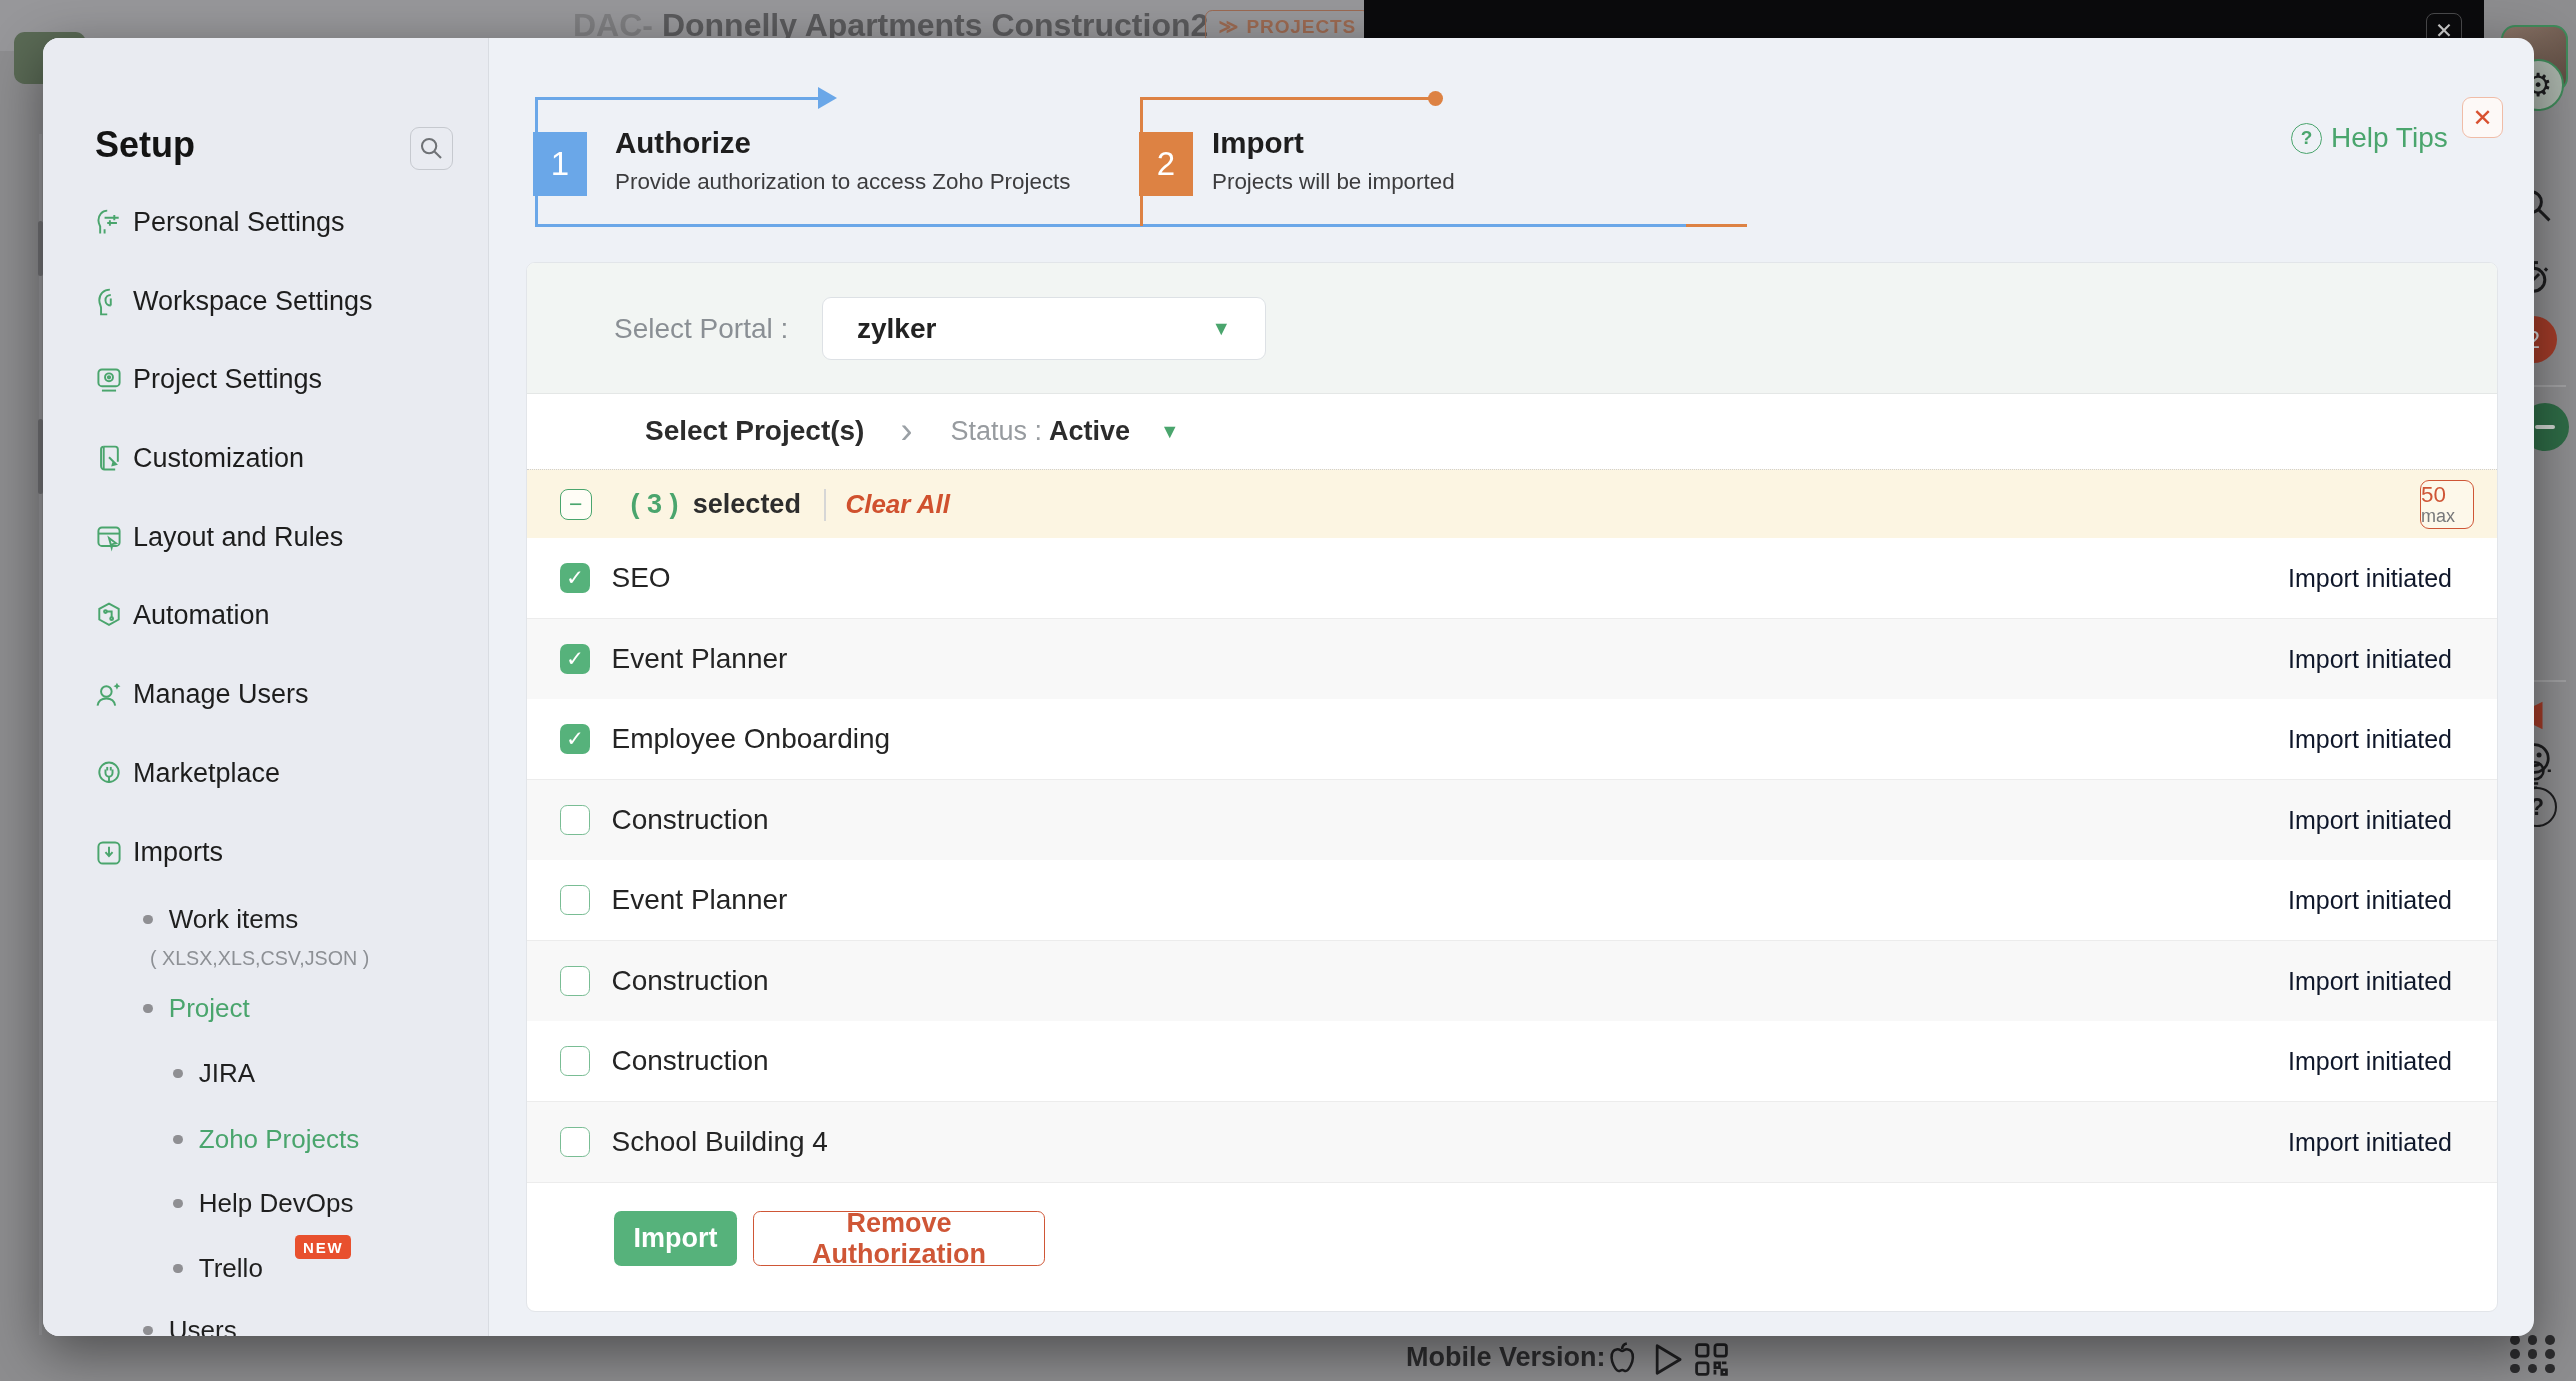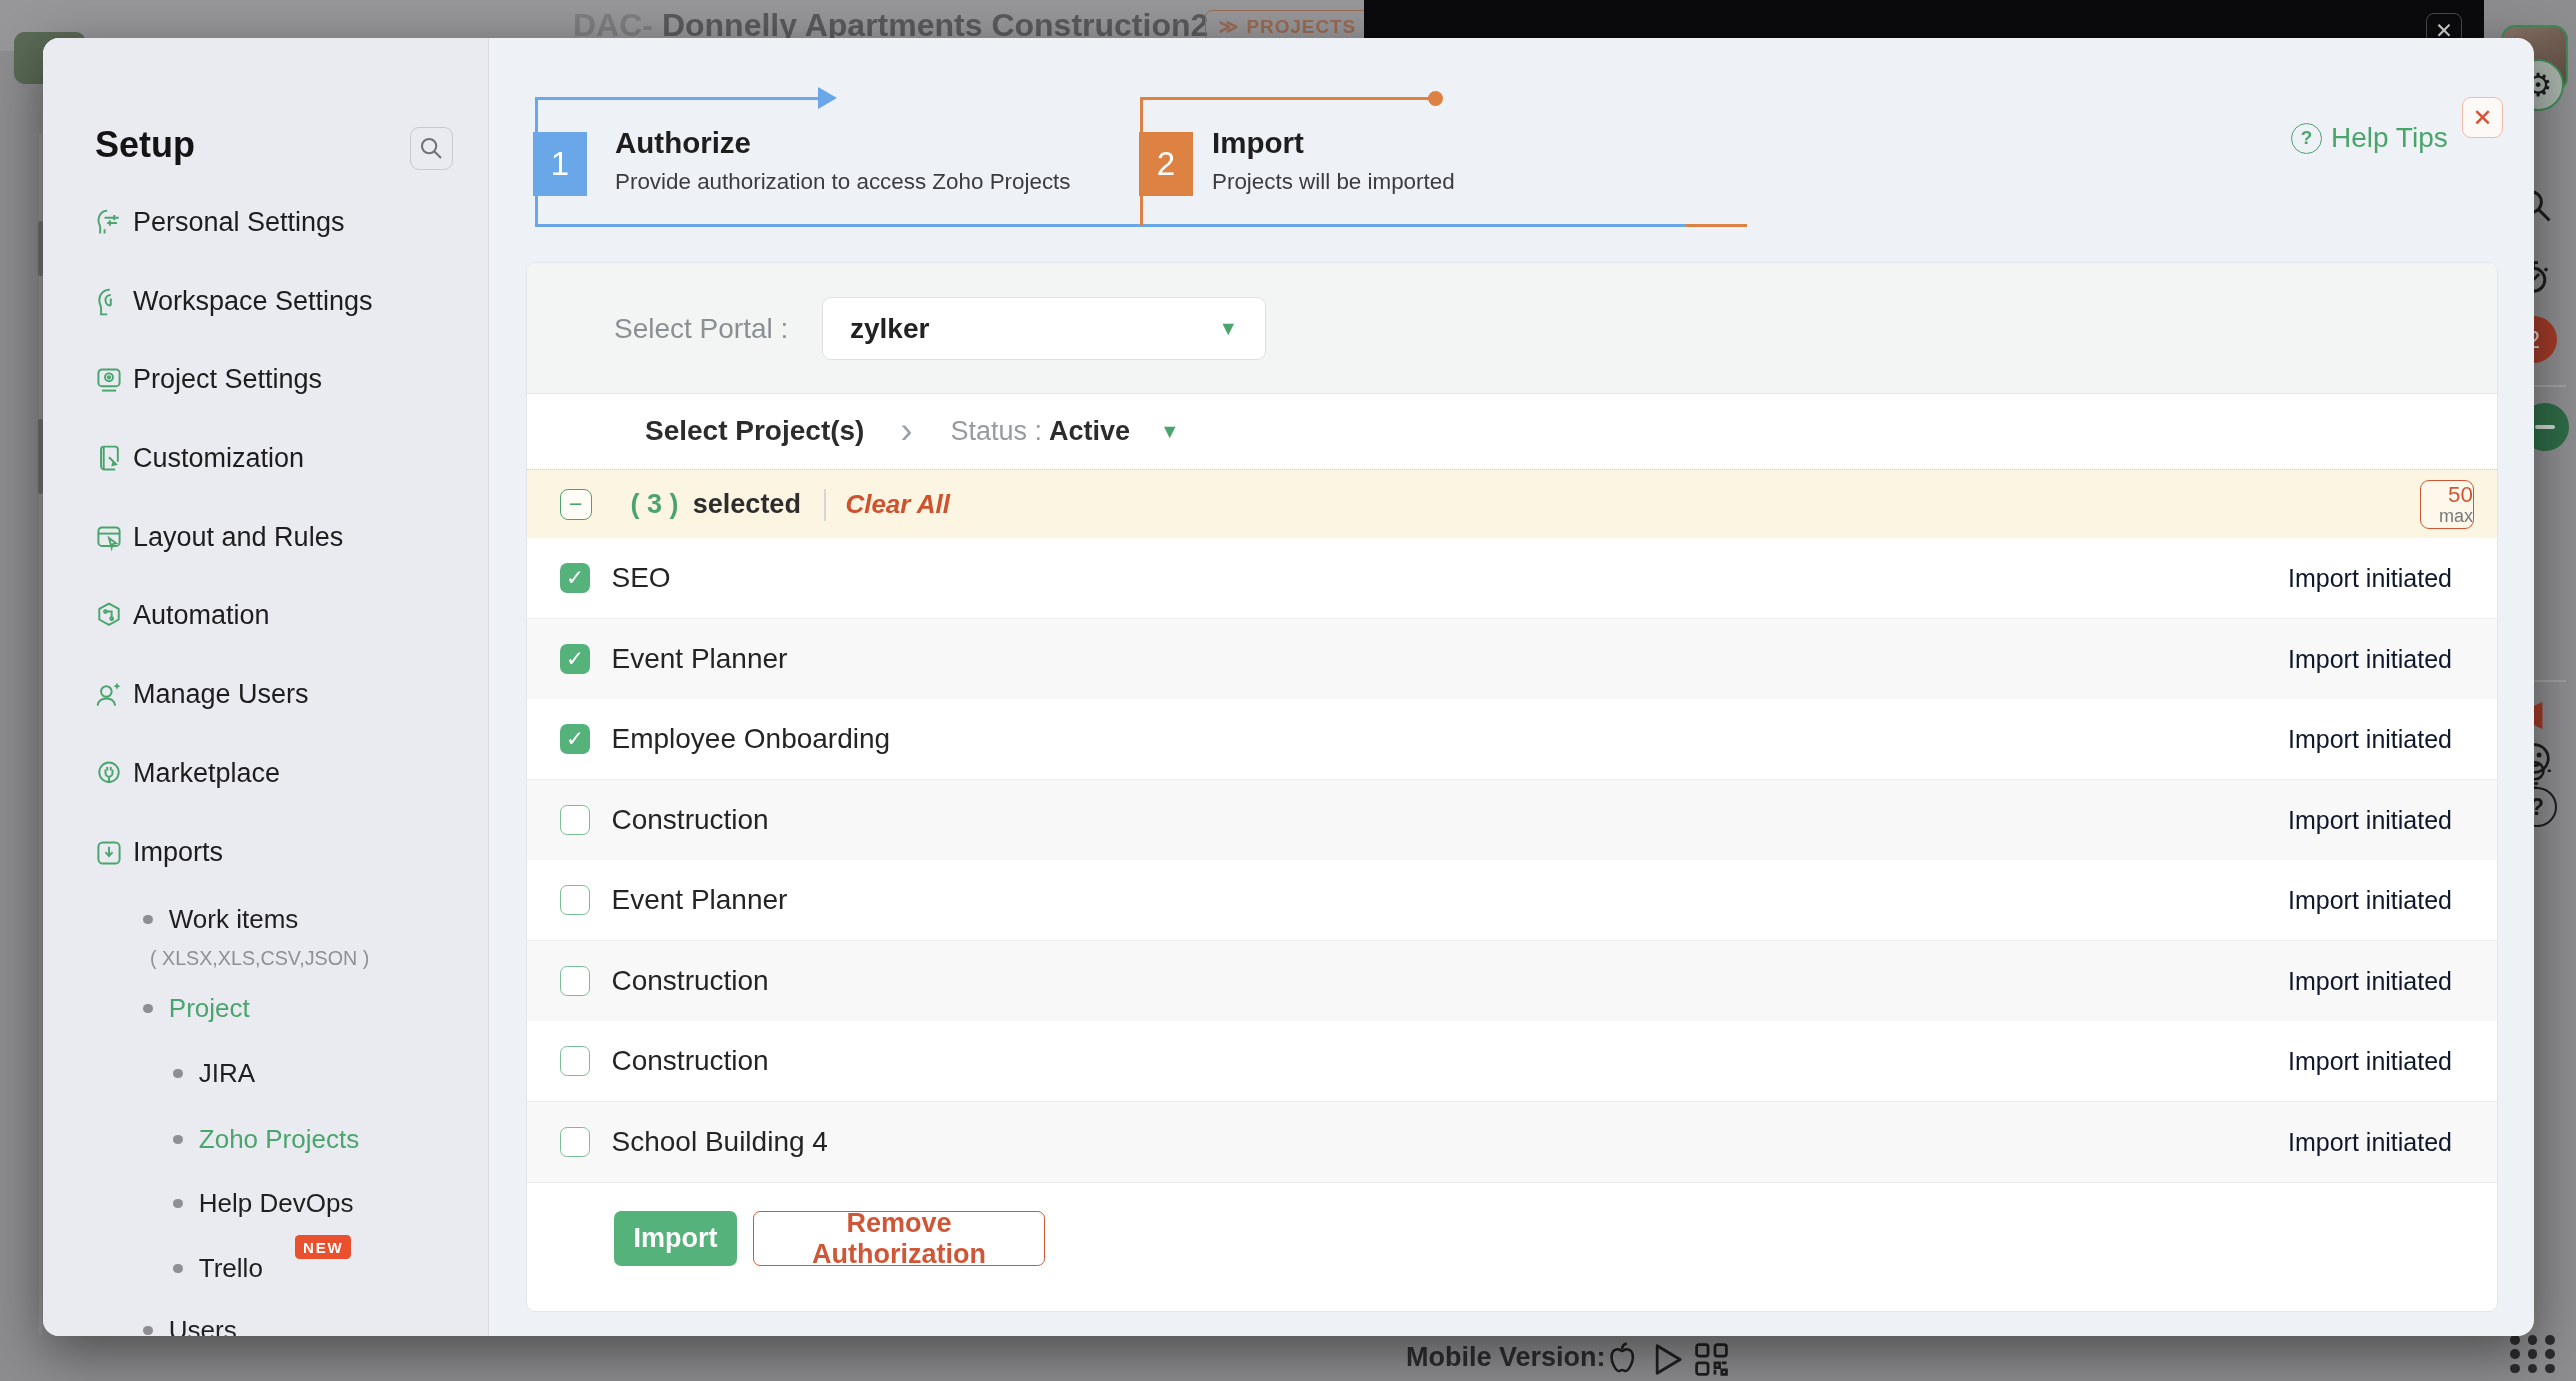--- a/index.html
+++ b/index.html
@@ -77,39 +77,39 @@
   .arrowhead{left:775px;top:49px;width:0;height:0;border-left:19.7px solid #6aa7e8;
              border-top:11.6px solid transparent;border-bottom:11.6px solid transparent;}
   .odot{left:1385px;top:53px;width:15px;height:15px;border-radius:50%;background:#dd8243;}
 
   
   #card{left:483px;top:224px;width:1970px;height:1048px;background:#fff;border:0.9px solid #e2e5e9;
         border-radius:9px;overflow:hidden;}
   .portal-head{left:0;top:0;width:1970px;height:130px;background:#f2f5f3;border-bottom:0.9px solid #e4e7e6;}
   .portal-label{left:87px;top:50px;font-size:28px;color:#8a8f94;}
   .portal-dd{left:295px;top:34px;width:444px;height:63px;background:#fff;border:0.9px solid #dde1e5;
-             border-radius:9px;display:flex;align-items:center;padding:0 27px;box-sizing:border-box;
+             border-radius:9px;display:flex;align-items:center;padding:0 34px;box-sizing:border-box;
              font-size:28px;font-weight:bold;color:#222;cursor:pointer;}
   .caret{color:#4aa56d;font-size:19.7px;margin-left:auto;}
   .filter-row{left:0;top:130px;width:1970px;height:76px;display:flex;align-items:center;gap:0;}
   .sel-proj{margin-left:118px;font-size:28px;font-weight:bold;color:#2c2c2c;}
   .chev{margin-left:36px;font-size:36px;color:#9aa0a5;line-height:1;}
   .status-l{margin-left:38px;font-size:27px;color:#979b9f;}
   .status-v{margin-left:7px;font-size:27px;font-weight:bold;color:#2c2c2c;cursor:pointer;}
   .status-c{margin-left:30px;}
   .selbar{left:0;top:206px;width:1970px;height:70px;background:#fcf5e2;border-top:1.8px dotted #d0d0d0;
           box-sizing:border-box;display:flex;align-items:center;}
   .indet{margin-left:33px;width:29.5px;height:29.5px;border:1.8px solid #4aa56d;border-radius:8px;color:#4aa56d;
          font-size:23px;display:flex;align-items:center;justify-content:center;cursor:pointer;background:#fffdf6;}
   .selcount{margin-left:39px;font-size:27px;font-weight:bold;color:#4aa56d;}
   .seltext{margin-left:14.3px;font-size:27px;font-weight:bold;color:#2d2d2d;}
   .selpipe{margin-left:23px;width:1.8px;height:32px;background:#d6d6d6;}
   .clearall{margin-left:19.7px;font-size:26px;font-weight:bold;font-style:italic;color:#d0512e;cursor:pointer;}
   .maxbadge{margin-left:auto;margin-right:23px;width:52px;border:1.8px solid #cf5636;border-radius:9px;
-            text-align:right;padding:2.7px 0;line-height:1.05;background:#fdf8ea;}
+            text-align:left;padding:2.7px 0;line-height:1.05;background:#fdf8ea;}
   .maxv{font-size:22.4px;color:#cf5636;}
   .maxl{font-size:18px;color:#77787a;}
   .prow{left:0;width:1970px;height:81px;display:flex;align-items:center;border-bottom:0.9px solid #ececec;
         box-sizing:border-box;background:#fff;}
   .prow.alt{background:#f8f8f8;}
   .cb{margin-left:33px;width:30px;height:30px;border-radius:7.2px;flex:0 0 auto;cursor:pointer;
       display:flex;align-items:center;justify-content:center;}
   .cb.on{background:#56b27b;color:#fff;font-size:21.5px;}
   .cb.off{background:#fff;border:1.8px solid #79bd94;box-sizing:border-box;}
   .pname{margin-left:21.5px;font-size:28px;color:#242424;}

